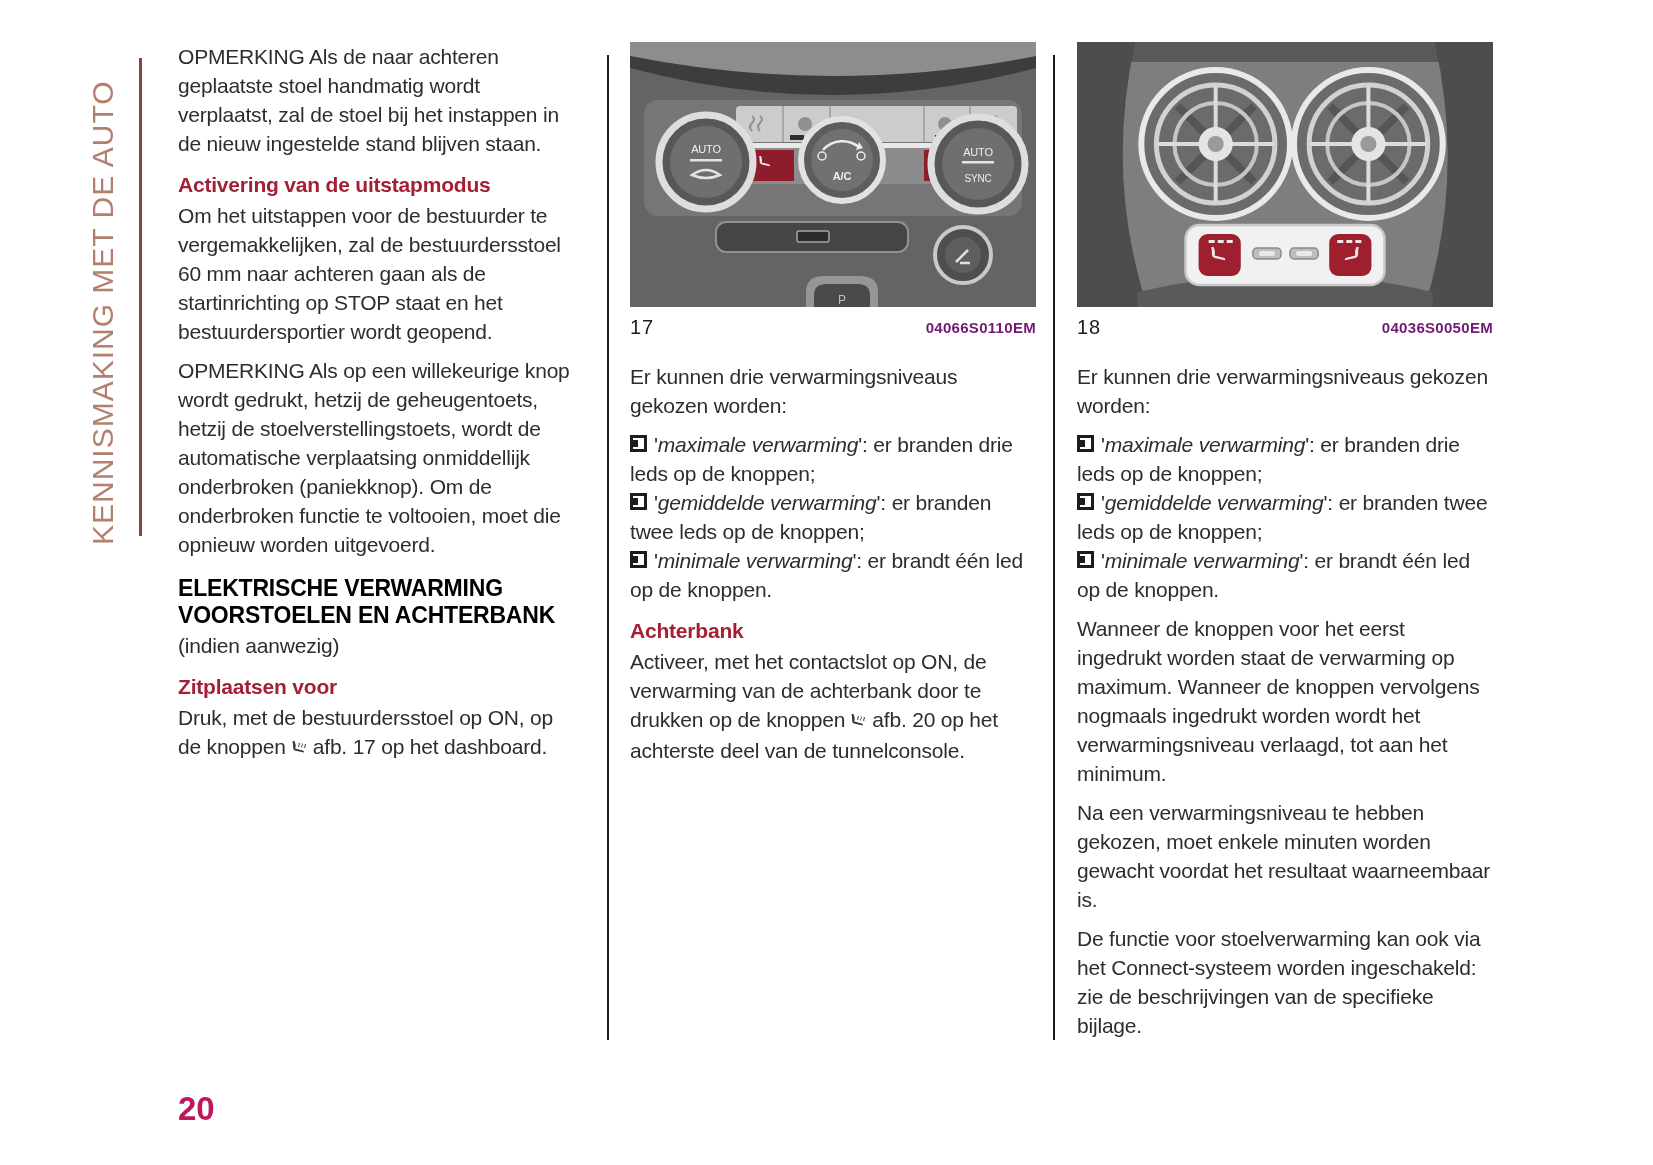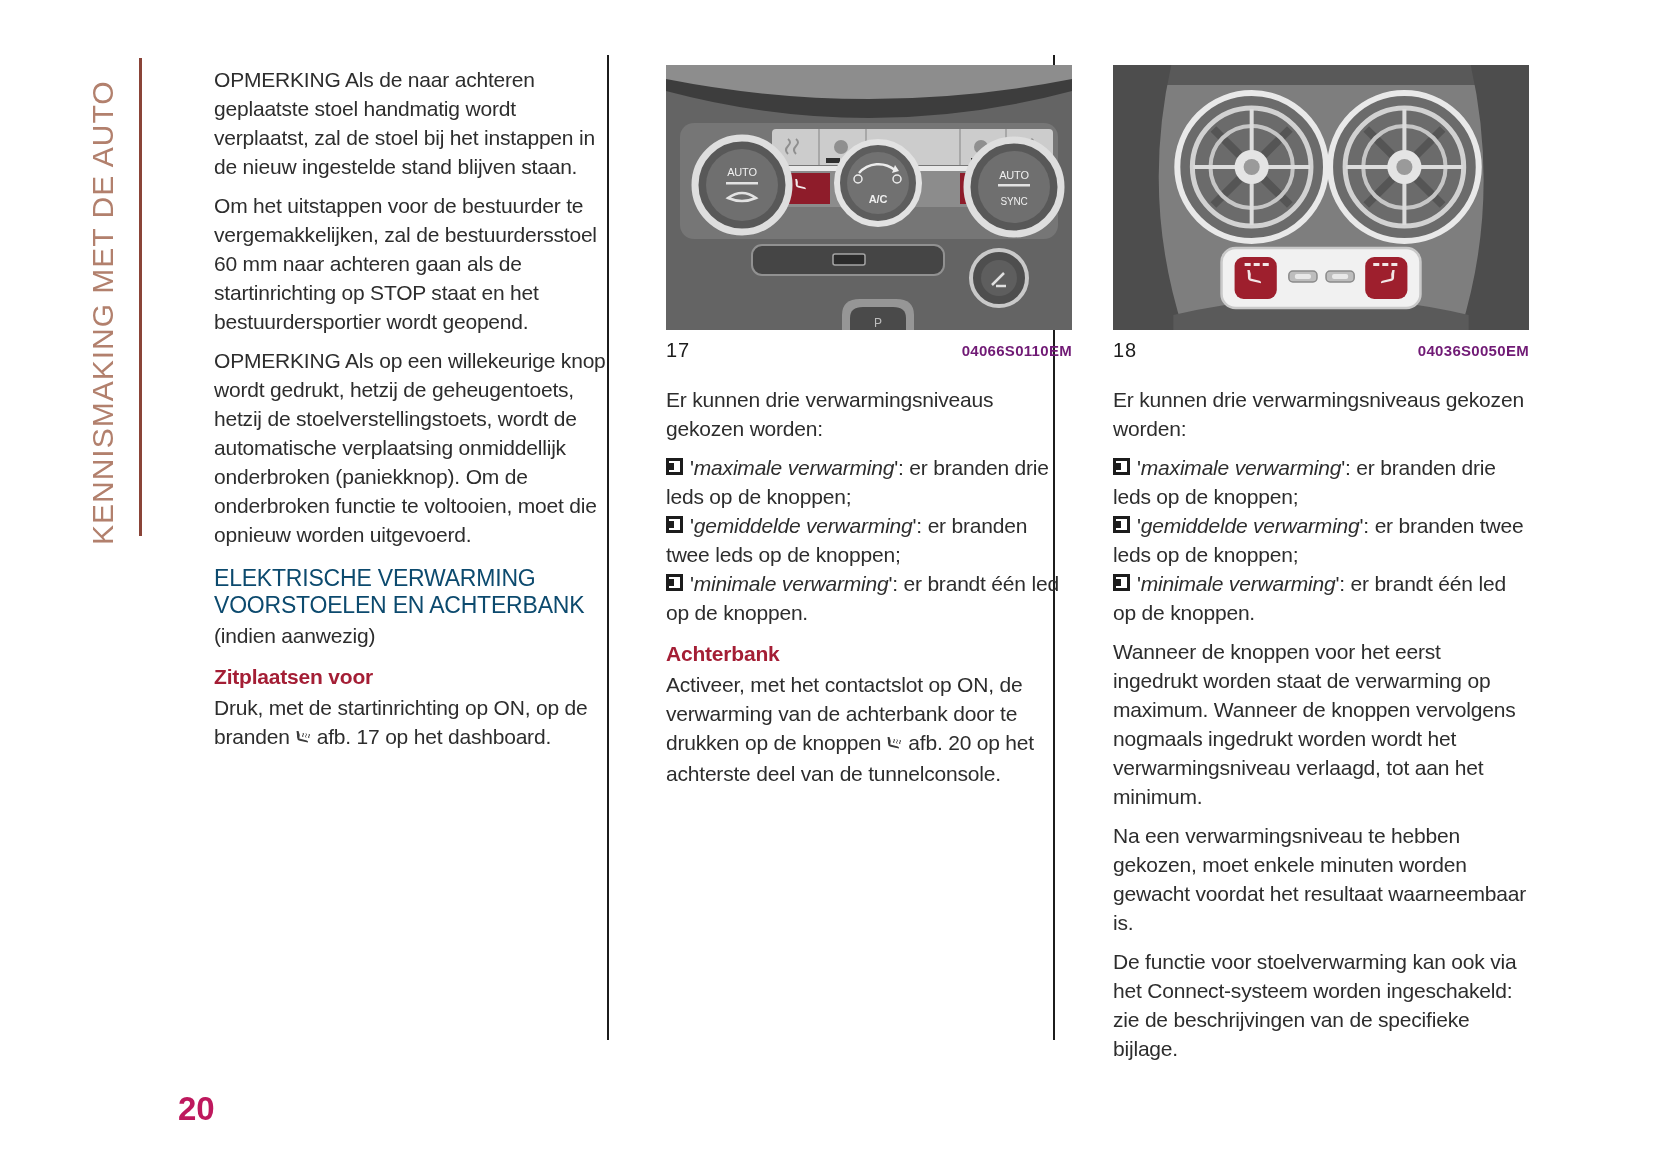--- a/index.html
+++ b/index.html
@@ -12,27 +12,27 @@
     position:absolute;left:86px;top:55px;height:490px;
     writing-mode:vertical-rl;transform:rotate(180deg);
     font-size:30px;letter-spacing:1px;color:#b2806d;white-space:nowrap;
   }
   .sidebar-rule{position:absolute;left:139px;top:58px;width:3px;height:478px;background:#8a4438;}
   
   .divider{position:absolute;top:55px;width:2px;height:985px;background:#1c1c1c;}
   .divider.d1{left:607px;}
   .divider.d2{left:1053px;}
   
-  .col{position:absolute;top:65px;font-size:21px;line-height:29px;letter-spacing:-0.2px;margin-left:36px;}
+  .col{position:absolute;top:42px;font-size:21px;line-height:29px;letter-spacing:-0.2px;}
   .col1{left:178px;width:402px;}
   .col2{left:630px;width:406px;}
   .col3{left:1077px;width:416px;}
   .col p{margin:0 0 10px 0;}
   .red-sub{color:#a41e35;font-weight:bold;margin:12px 0 2px 0;}
-  .red-section{color:#0c4a6e;font-weight:normal;font-size:23px;line-height:27px;margin:16px 0 2px 0;letter-spacing:-0.2px;}
+  .red-section{color:#000000;font-weight:bold;font-size:23px;line-height:27px;margin:16px 0 2px 0;letter-spacing:-0.2px;}
   .subnote{margin:2px 0 10px 0;}
   
   .figure{width:100%;height:265px;display:block;}
   .caption{display:flex;justify-content:space-between;align-items:flex-end;margin:6px 0 20px 0;}
   .fig-num{font-size:20px;color:#1c1c1c;letter-spacing:1px;}
   .fig-code{font-size:15px;font-weight:bold;color:#701a75;letter-spacing:0.3px;}
   
   ul.squares{list-style:none;margin:0 0 10px 0;padding:0;}
   ul.squares li{margin:0;}
   .sq{display:inline-block;width:11px;height:11px;border:3px solid #1c1c1c;position:relative;margin-right:7px;vertical-align:baseline;}
@@ -48,26 +48,27 @@
 <div class="page">
 
   <div class="sidebar-title">KENNISMAKING MET DE AUTO</div>
   <div class="sidebar-rule"></div>
 
   <div class="divider d1"></div>
   <div class="divider d2"></div>
 
   <div class="col col1">
     <p>OPMERKING Als de naar achteren geplaatste stoel handmatig wordt verplaatst, zal de stoel bij het instappen in de nieuw ingestelde stand blijven staan.</p>
+    <div class="red-sub">Activering van de uitstapmodus</div>
     <p>Om het uitstappen voor de bestuurder te vergemakkelijken, zal de bestuurdersstoel 60 mm naar achteren gaan als de startinrichting op STOP staat en het bestuurdersportier wordt geopend.</p>
     <p>OPMERKING Als op een willekeurige knop wordt gedrukt, hetzij de geheugentoets, hetzij de stoelverstellingstoets, wordt de automatische verplaatsing onmiddellijk onderbroken (paniekknop). Om de onderbroken functie te voltooien, moet die opnieuw worden uitgevoerd.</p>
     <div class="red-section"><span>ELEKTRISCHE VERWARMING</span><br><span>VOORSTOELEN EN ACHTERBANK</span></div>
     <p class="subnote">(indien aanwezig)</p>
     <div class="red-sub">Zitplaatsen voor</div>
-    <p><span>Druk, met de startinrichting op ON, op de branden</span><span class="seat-inline"><svg width="17" height="16" viewBox="0 0 17 16">
+    <p><span>Druk, met de bestuurdersstoel op ON, op de knoppen</span><span class="seat-inline"><svg width="17" height="16" viewBox="0 0 17 16">
             <path d="M3.5 1 q2 4 .8 7.5 l7.5 2 q1.6 .4 1.2 2 l-8.3 -1.8 q-2.6 -.6 -2.6 -3.2 q0 -3.5 -.6 -6.5 z" fill="#3a3a3a"></path>
             <path d="M8 3 q1 1 0 2 q-1 1 0 2" stroke="#3a3a3a" stroke-width="1" fill="none"></path>
             <path d="M11 3.5 q1 1 0 2 q-1 1 0 2" stroke="#3a3a3a" stroke-width="1" fill="none"></path>
             <path d="M14 4 q1 1 0 2 q-1 1 0 2" stroke="#3a3a3a" stroke-width="1" fill="none"></path>
           </svg></span><span>afb. 17 op het dashboard.</span></p>
   </div>
 
   <div class="col col2">
 
     <svg class="figure" viewBox="0 0 406 265" preserveAspectRatio="none">

